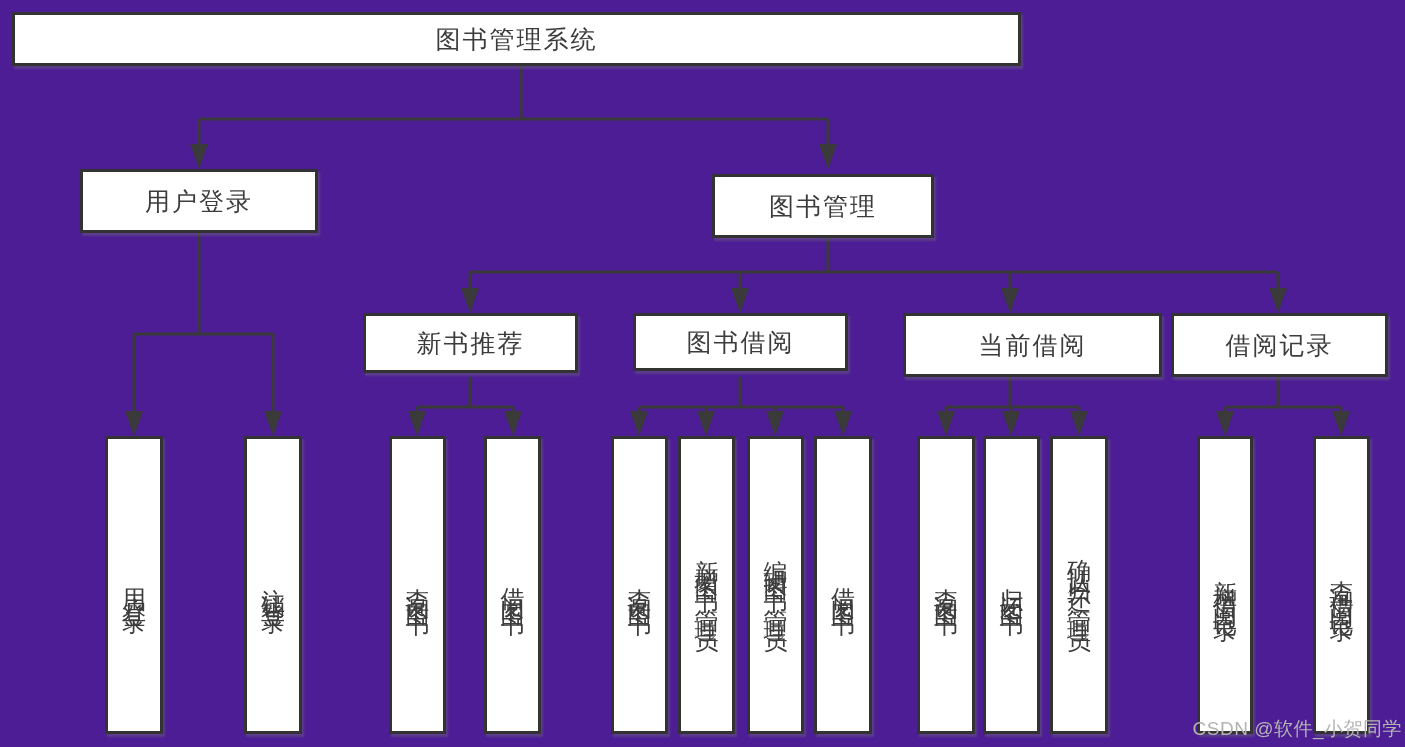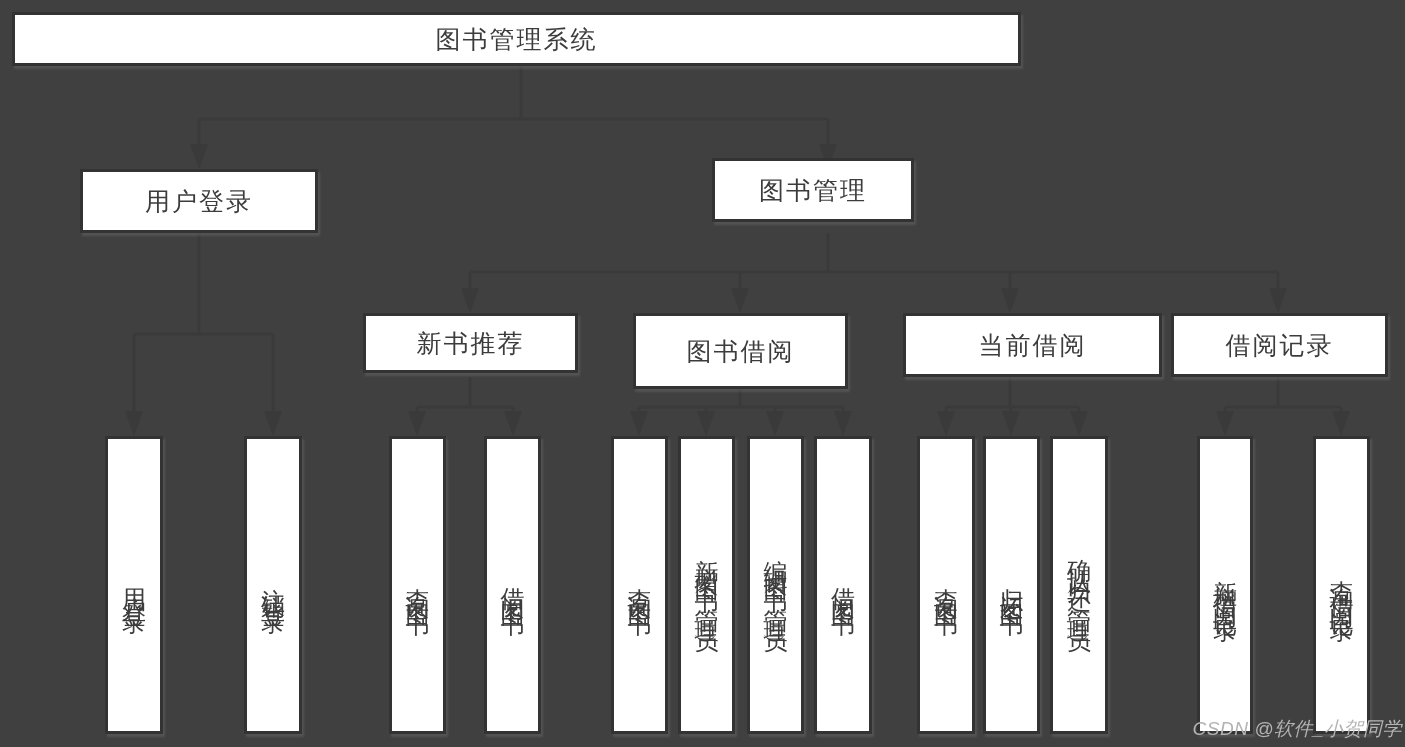--- a/index.html
+++ b/index.html
@@ -1,19 +1,19 @@
 <!DOCTYPE html>
 <html><head>
 <meta charset="utf-8">
 <style>
   html,body{margin:0;padding:0;background:#ffffff;}
   .canvas{
     position:relative;
     width:1405px;height:747px;
-    background:#404040;
+    background:#4c1d95;
     overflow:hidden;
     font-family:"Liberation Sans","DejaVu Sans",sans-serif;
     color:#3c3c3c;
   }
   .wires{position:absolute;left:0;top:0;z-index:1;}
   .wire{stroke:#3a3a3a;stroke-width:3;fill:none;}
   .ah{fill:#3a3a3a;}
   .node{
     position:absolute;z-index:2;
     box-sizing:border-box;
@@ -34,21 +34,20 @@
     white-space:nowrap;
   }
   .node.v.long span{letter-spacing:10px;}
   .watermark{
     position:absolute;z-index:3;
     right:3px;bottom:5px;
     font-size:19px;
     color:#b3b3b3;
     letter-spacing:0.5px;
     white-space:nowrap;
-    font-style:italic;
   }
 </style>
 </head>
 <body>
 
 <div class="canvas">
 
   <svg class="wires" width="1405" height="747" viewBox="0 0 1405 747" aria-hidden="true">
     <defs>
       <path id="ah" class="ah" d="M0 0 L-9 -25 L9 -25 Z"></path>
@@ -96,28 +95,28 @@
     <use href="#ah" x="1341" y="436"></use>
   </svg>
 
   <div class="node h" style="left:12px;top:12px;width:1009px;height:54px;">
     <span>图书管理系统</span>
   </div>
 
   <div class="node h" style="left:80px;top:169px;width:238px;height:64px;">
     <span>用户登录</span>
   </div>
-  <div class="node h" style="left:712px;top:158px;width:202px;height:64px;">
+  <div class="node h" style="left:712px;top:174px;width:222px;height:64px;">
     <span>图书管理</span>
   </div>
 
   <div class="node h" style="left:363px;top:313px;width:215px;height:60px;">
     <span>新书推荐</span>
   </div>
-  <div class="node h" style="left:633px;top:313px;width:215px;height:76px;">
+  <div class="node h" style="left:633px;top:313px;width:215px;height:58px;">
     <span>图书借阅</span>
   </div>
   <div class="node h" style="left:903px;top:313px;width:259px;height:64px;">
     <span>当前借阅</span>
   </div>
   <div class="node h" style="left:1171px;top:313px;width:217px;height:64px;">
     <span>借阅记录</span>
   </div>
 
   <div class="node v" style="left:105px;top:436px;width:58px;height:298px;">

